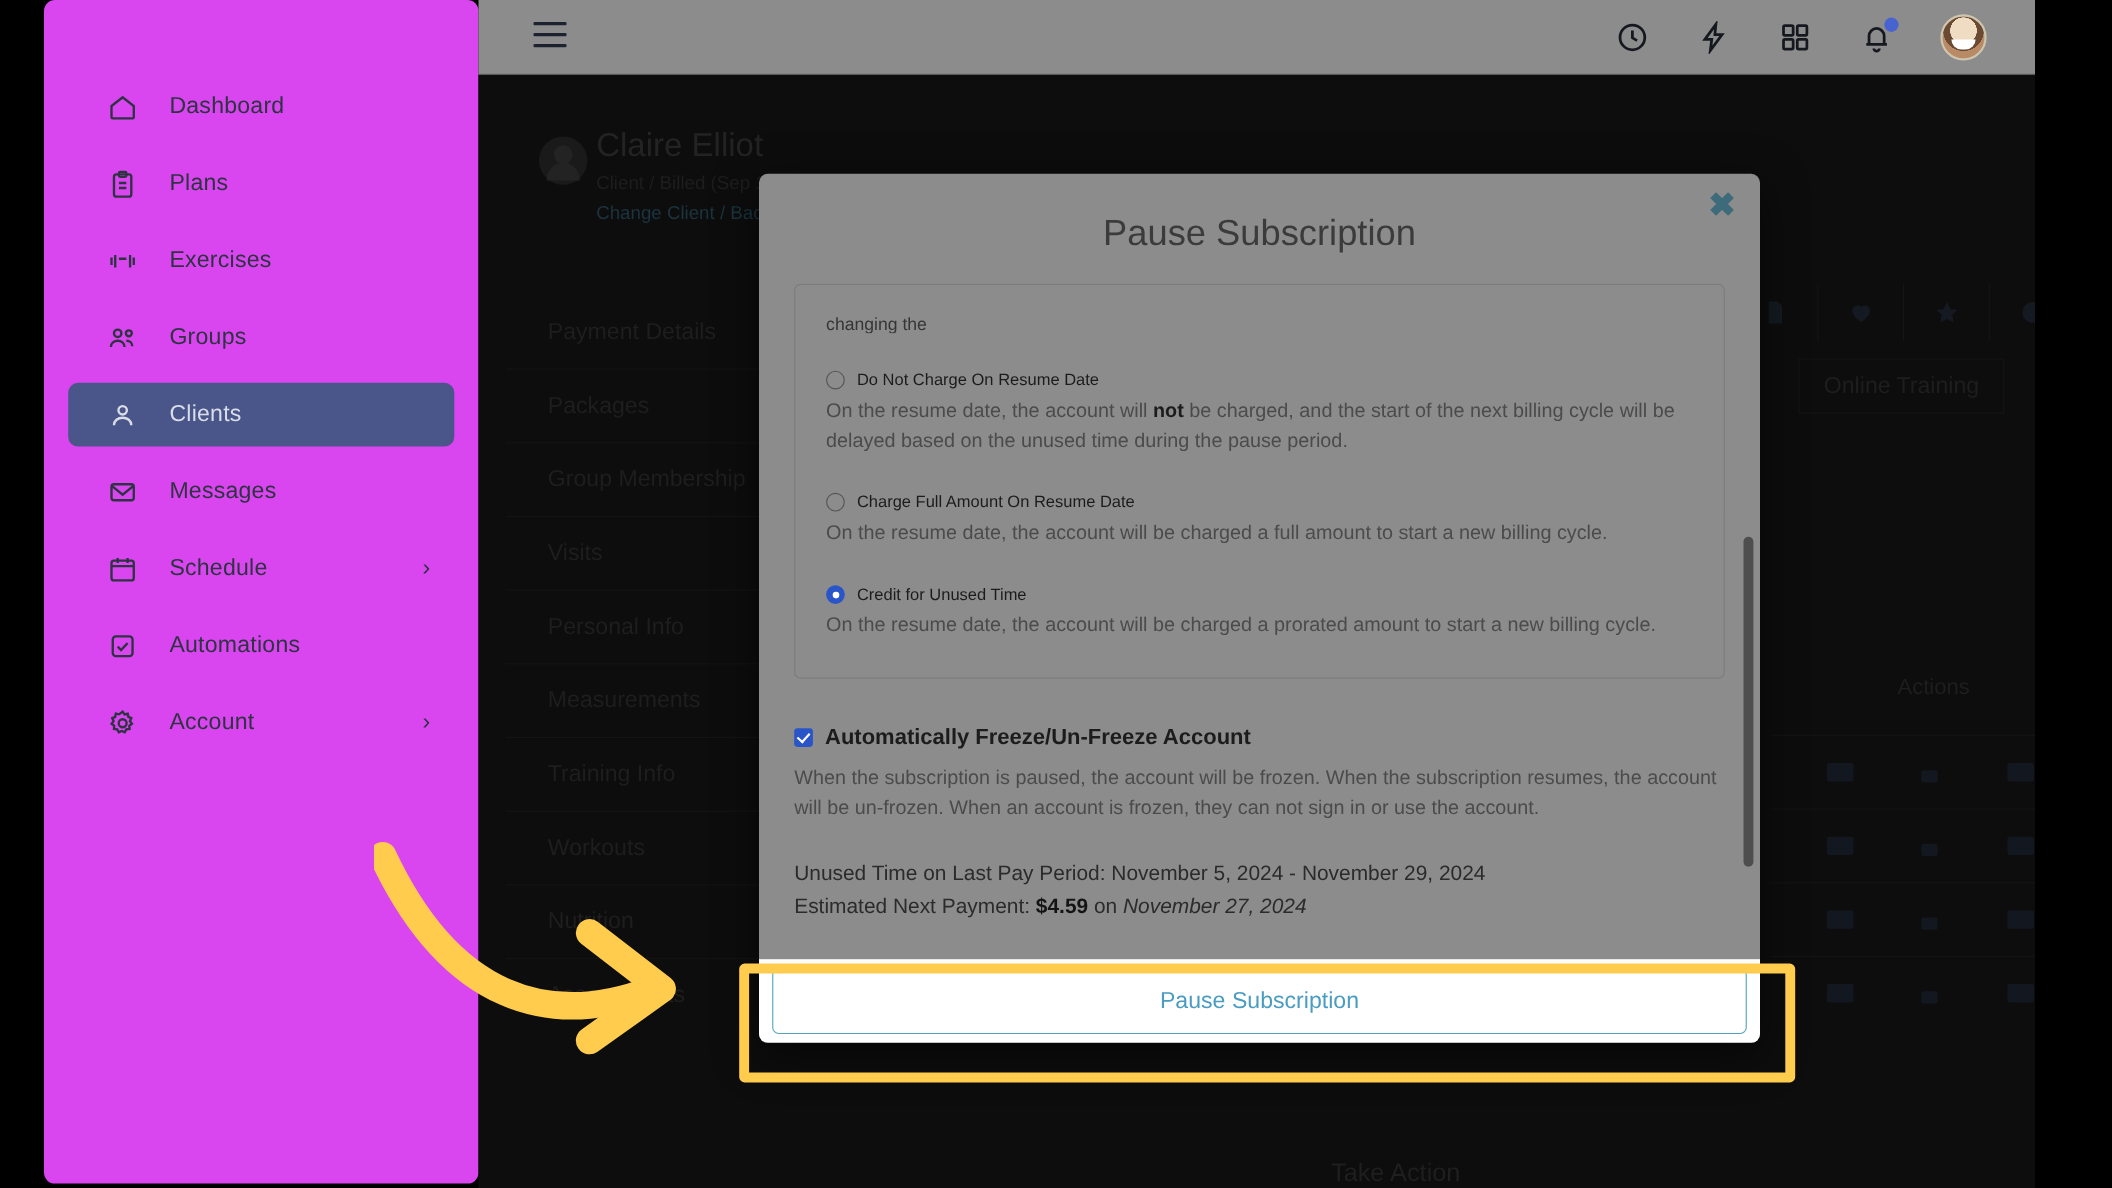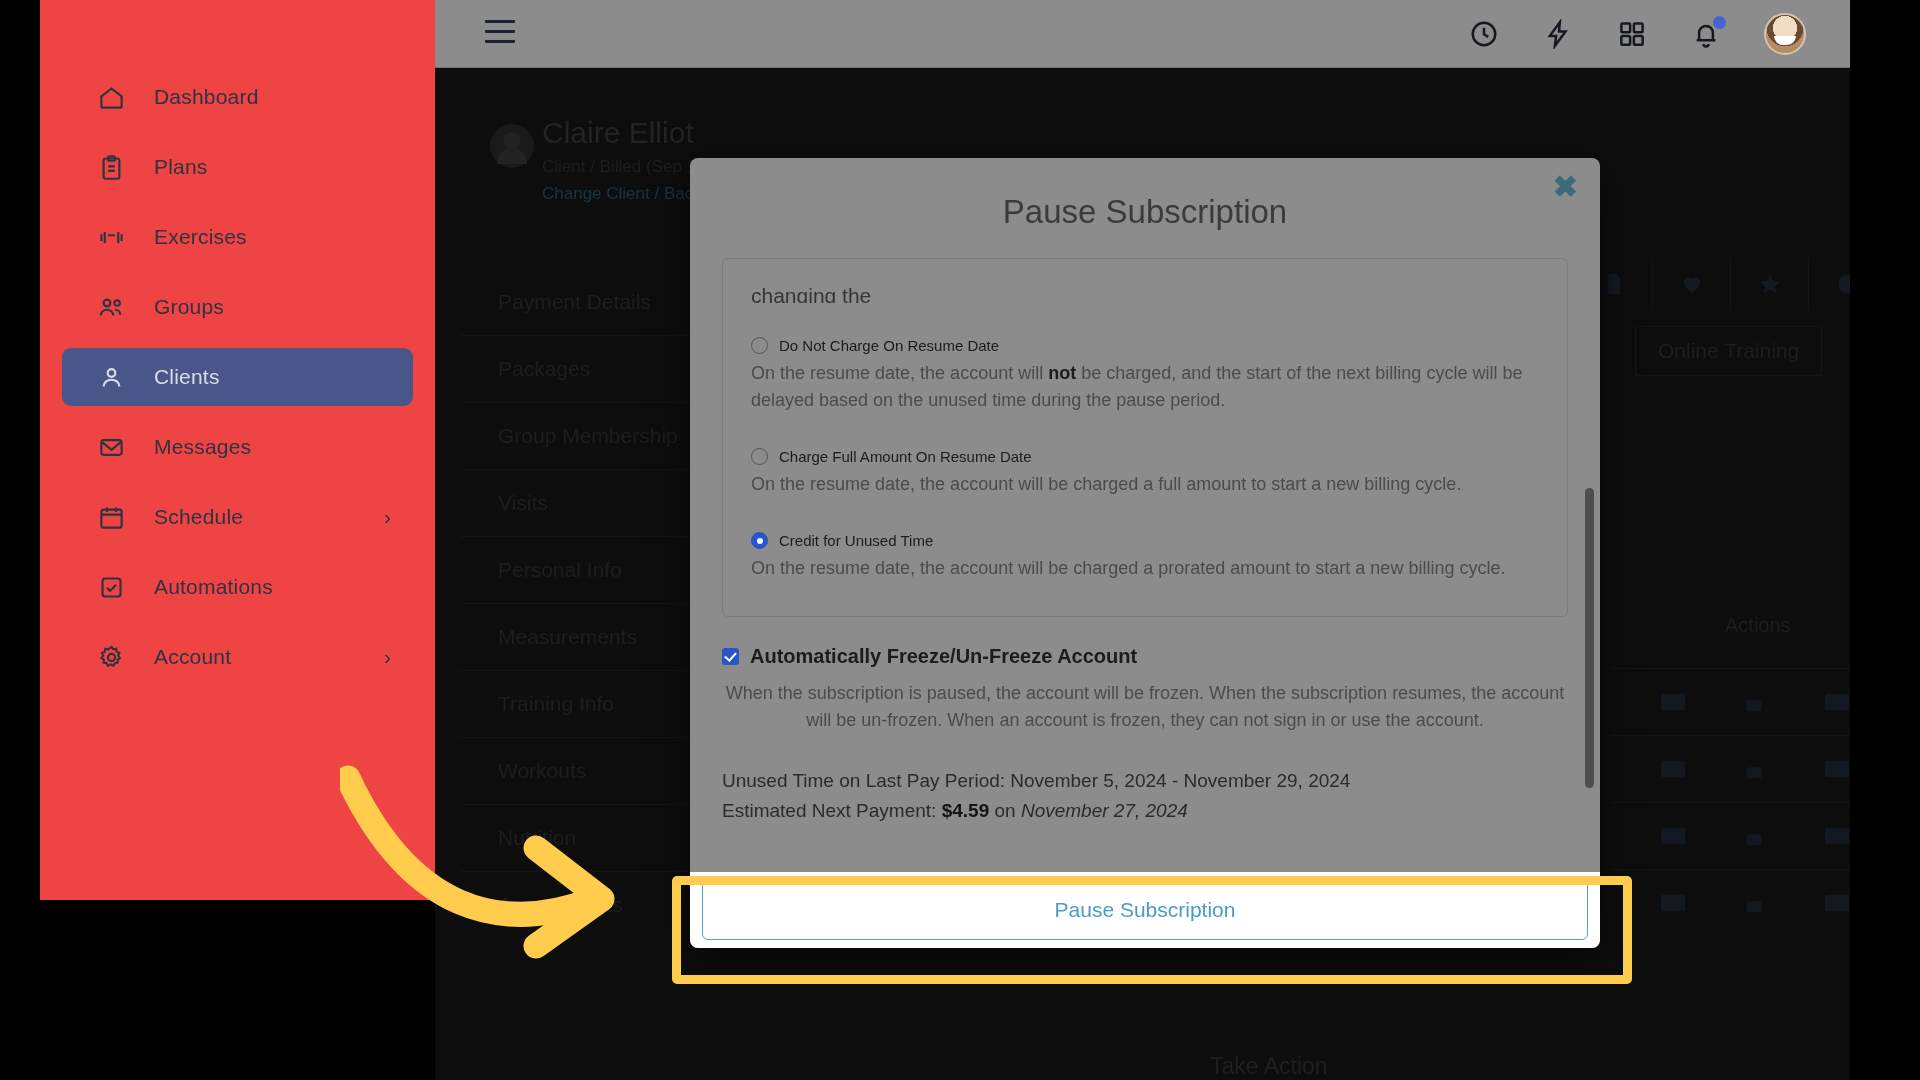--- a/index.html
+++ b/index.html
@@ -14,22 +14,23 @@
 
   
   .bar-left  { position: absolute; left: 0;    top: 0; width: 40px;  height: 1080px; background: #000; z-index: 60; }
   .bar-right { position: absolute; right: 0;   top: 0; width: 70px;  height: 1080px; background: #000; z-index: 60; }
 
   
   .app { position: absolute; left: 40px; top: 0; width: 1810px; height: 1080px; }
 
   
   .sidebar {
-    position: absolute; left: 0; top: 0; width: 395px; height: 900px;
-    background: #ef4444;
+    position: absolute; left: 0; top: 0; width: 395px; height: 1076px;
+    background: #d946ef;
+    border-radius: 10px;
   }
   .nav { position: absolute; left: 0; top: 68px; width: 395px; }
   .nav-item {
     display: flex; align-items: center;
     height: 58px; margin: 0 22px 12px 22px;
     padding-left: 32px; border-radius: 9px;
     color: #2b3040; position: relative;
   }
   .nav-item .ic { width: 34px; height: 34px; display: flex; align-items: center; justify-content: center; flex: 0 0 34px; }
   .nav-item .ic svg { width: 27px; height: 27px; stroke: #2e3342; fill: none; stroke-width: 1.9; }
@@ -100,31 +101,31 @@
   .modal-body {
     position: absolute; left: 0; top: 92px; width: 910px; height: 698px;
     padding: 0 32px; overflow: hidden;
   }
   .fieldset {
     border: 1px solid #7c7c7c; border-radius: 6px;
     padding: 22px 28px 34px 28px; margin-top: 8px;
   }
   .fs-intro { font-size: 19px; color: #272727; line-height: 30px; }
   .fs-intro b { font-weight: bold; color: #141414; }
-  .fs-clip { height: 22px; overflow: hidden; color: #272727; font-size: 21px; line-height: 30px; opacity: .85; }
+  .fs-clip { height: 22px; overflow: hidden; color: #272727; font-size: 16px; line-height: 30px; opacity: .85; }
 
   .opt { margin-top: 34px; }
   .opt-head { display: flex; align-items: center; gap: 11px; font-size: 15px; color: #1c1c1c; }
   .radio { width: 17px; height: 17px; border-radius: 50%; border: 1.6px solid #555; background: transparent; flex: 0 0 17px; }
   .radio.sel { border-color: #2a55c9; background: #2a55c9; position: relative; }
   .radio.sel::after { content:""; position:absolute; left:50%; top:50%; transform:translate(-50%,-50%); width:6px;height:6px;border-radius:50%;background:#fff; }
   .opt-desc { font-size: 18px; color: #4b4b4b; line-height: 27px; margin-top: 6px; }
   .opt-desc b { color: #1c1c1c; font-weight: bold; }
 
-  .freeze { margin-top: 28px; text-align: center; }
+  .freeze { margin-top: 42px; }
   .freeze-head { display: flex; align-items: center; gap: 11px; font-size: 20px; font-weight: bold; color: #1c1c1c; }
   .cbox { width: 17px; height: 17px; background: #2a55c9; border-radius: 3px; flex: 0 0 17px; position: relative; }
   .cbox::after {
     content:""; position:absolute; left:5px; top:2px; width:5px; height:9px;
     border: solid #fff; border-width: 0 2px 2px 0; transform: rotate(42deg);
   }
   .freeze-desc { font-size: 18px; color: #4b4b4b; line-height: 27px; margin-top: 12px; }
   .pay-lines { margin-top: 32px; font-size: 19px; color: #2b2b2b; line-height: 30px; }
   .pay-lines b { font-weight: bold; color: #141414; }
   .pay-lines i { font-style: italic; }

